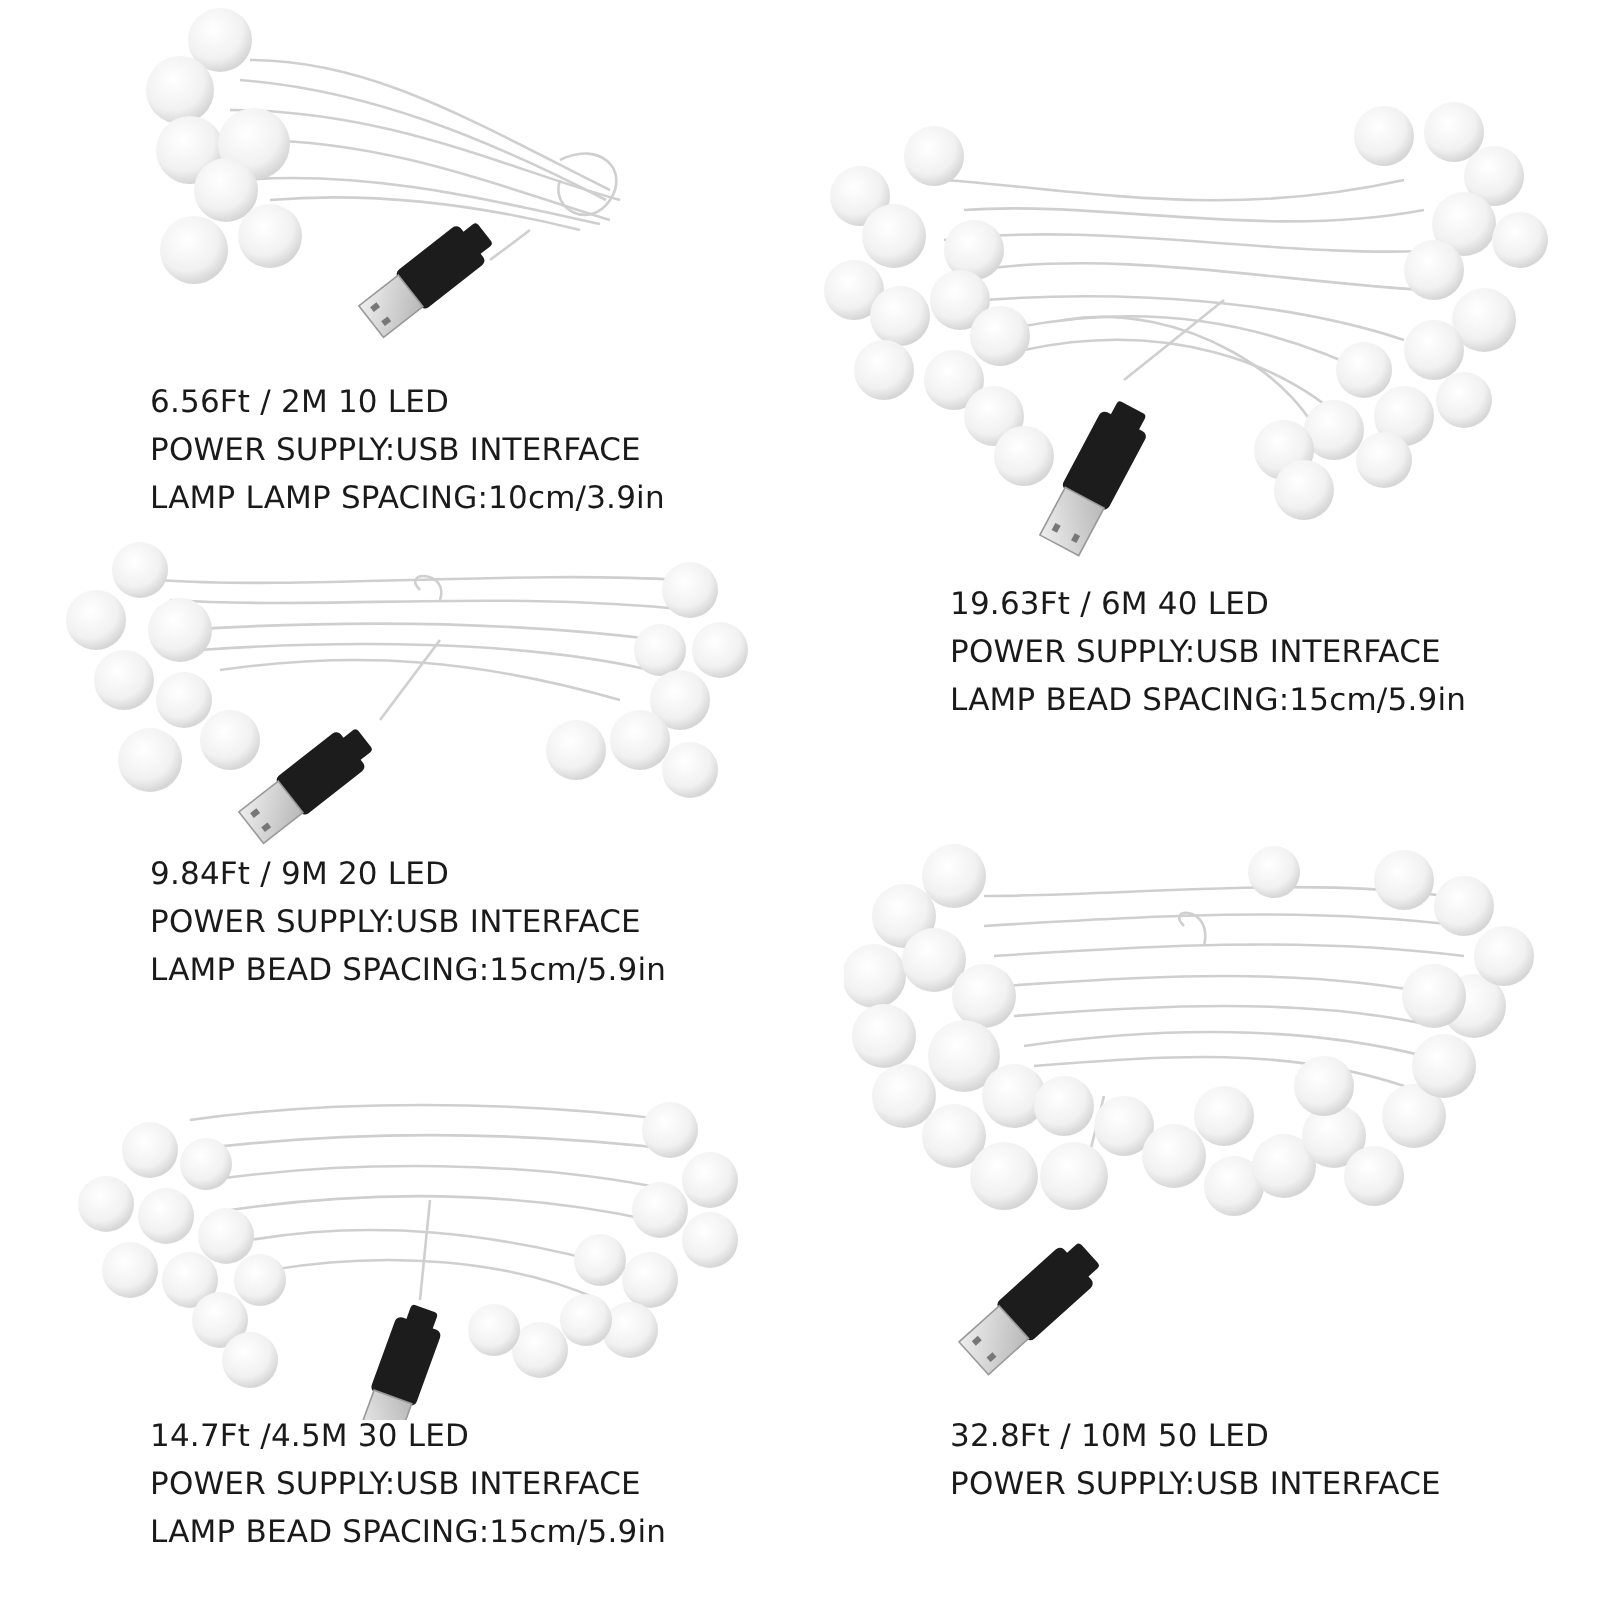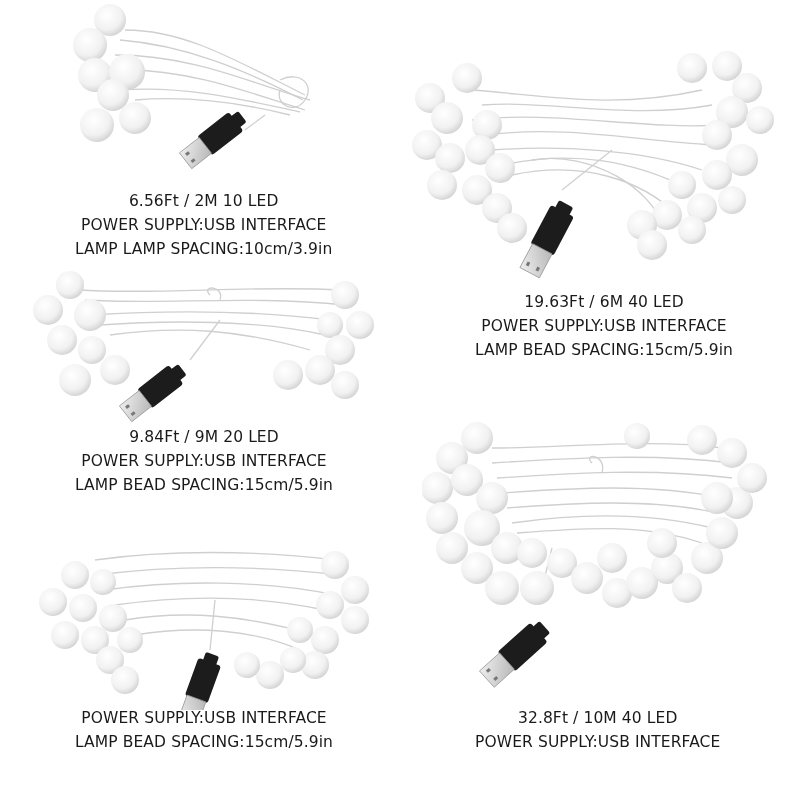--- a/index.html
+++ b/index.html
@@ -1,21 +1,21 @@
 <!DOCTYPE html>
 <html><head>
 <meta charset="utf-8">
 <style>
   html, body { margin: 0; padding: 0; background: #ffffff; }
   body { width: 800px; height: 800px; position: relative; overflow: hidden;
          font-family: "DejaVu Sans", sans-serif; color: #1a1a1a; }
   .product { position: absolute; }
   .illustration { position: absolute; }
   .caption { position: absolute; font-size: 15.5px; line-height: 24px; letter-spacing: 0.1px; white-space: nowrap; }
-  .caption div { height: 24px; text-align: center; }
+  .caption div { height: 24px; }
   svg { display: block; }
 </style>
 </head>
 <body>
 
 <svg width="0" height="0" style="position:absolute">
   <defs>
     <radialGradient id="bulbGrad" cx="40%" cy="35%" r="65%">
       <stop offset="0%" stop-color="#ffffff"></stop>
       <stop offset="70%" stop-color="#f1f1f1"></stop>
@@ -206,20 +206,21 @@
       <g transform="translate(170,135) rotate(-70)">
         <rect x="-26" y="-12" width="40" height="24" rx="3" fill="#1c1c1c"></rect>
         <rect x="12" y="-7" width="10" height="14" rx="2" fill="#1c1c1c"></rect>
         <rect x="-50" y="-10" width="25" height="20" fill="url(#metalGrad)" stroke="#999" stroke-width="0.8"></rect>
         <rect x="-46" y="-6" width="4" height="3" fill="#777"></rect>
         <rect x="-46" y="3" width="4" height="3" fill="#777"></rect>
       </g>
     </svg>
   </div>
   <div class="caption" style="left:75px;top:176px;">
+    <div>14.7Ft /4.5M  30 LED</div>
     <div>POWER SUPPLY:USB INTERFACE</div>
     <div>LAMP BEAD SPACING:15cm/5.9in</div>
   </div>
 </div>
 
 <div class="product" style="left:400px;top:400px;width:400px;height:400px;">
   <div class="illustration" style="left:22px;top:18px;">
     <svg width="360" height="285" viewBox="0 0 360 285">
       <g stroke="#cfcfcf" stroke-width="1.3" fill="none">
         <path d="M70 30 C140 30, 230 20, 300 30"></path>
@@ -266,16 +267,16 @@
       <g transform="translate(105,225) rotate(-42)">
         <rect x="-28" y="-13" width="44" height="26" rx="3" fill="#1c1c1c"></rect>
         <rect x="14" y="-8" width="10" height="16" rx="2" fill="#1c1c1c"></rect>
         <rect x="-54" y="-11" width="27" height="22" fill="url(#metalGrad)" stroke="#999" stroke-width="0.8"></rect>
         <rect x="-49" y="-7" width="4" height="3" fill="#777"></rect>
         <rect x="-49" y="4" width="4" height="3" fill="#777"></rect>
       </g>
     </svg>
   </div>
   <div class="caption" style="left:75px;top:306px;">
-    <div>32.8Ft / 10M  40 LED</div>
+    <div>32.8Ft / 10M  50 LED</div>
     <div>POWER SUPPLY:USB INTERFACE</div>
   </div>
 </div>
 
 </body></html>

